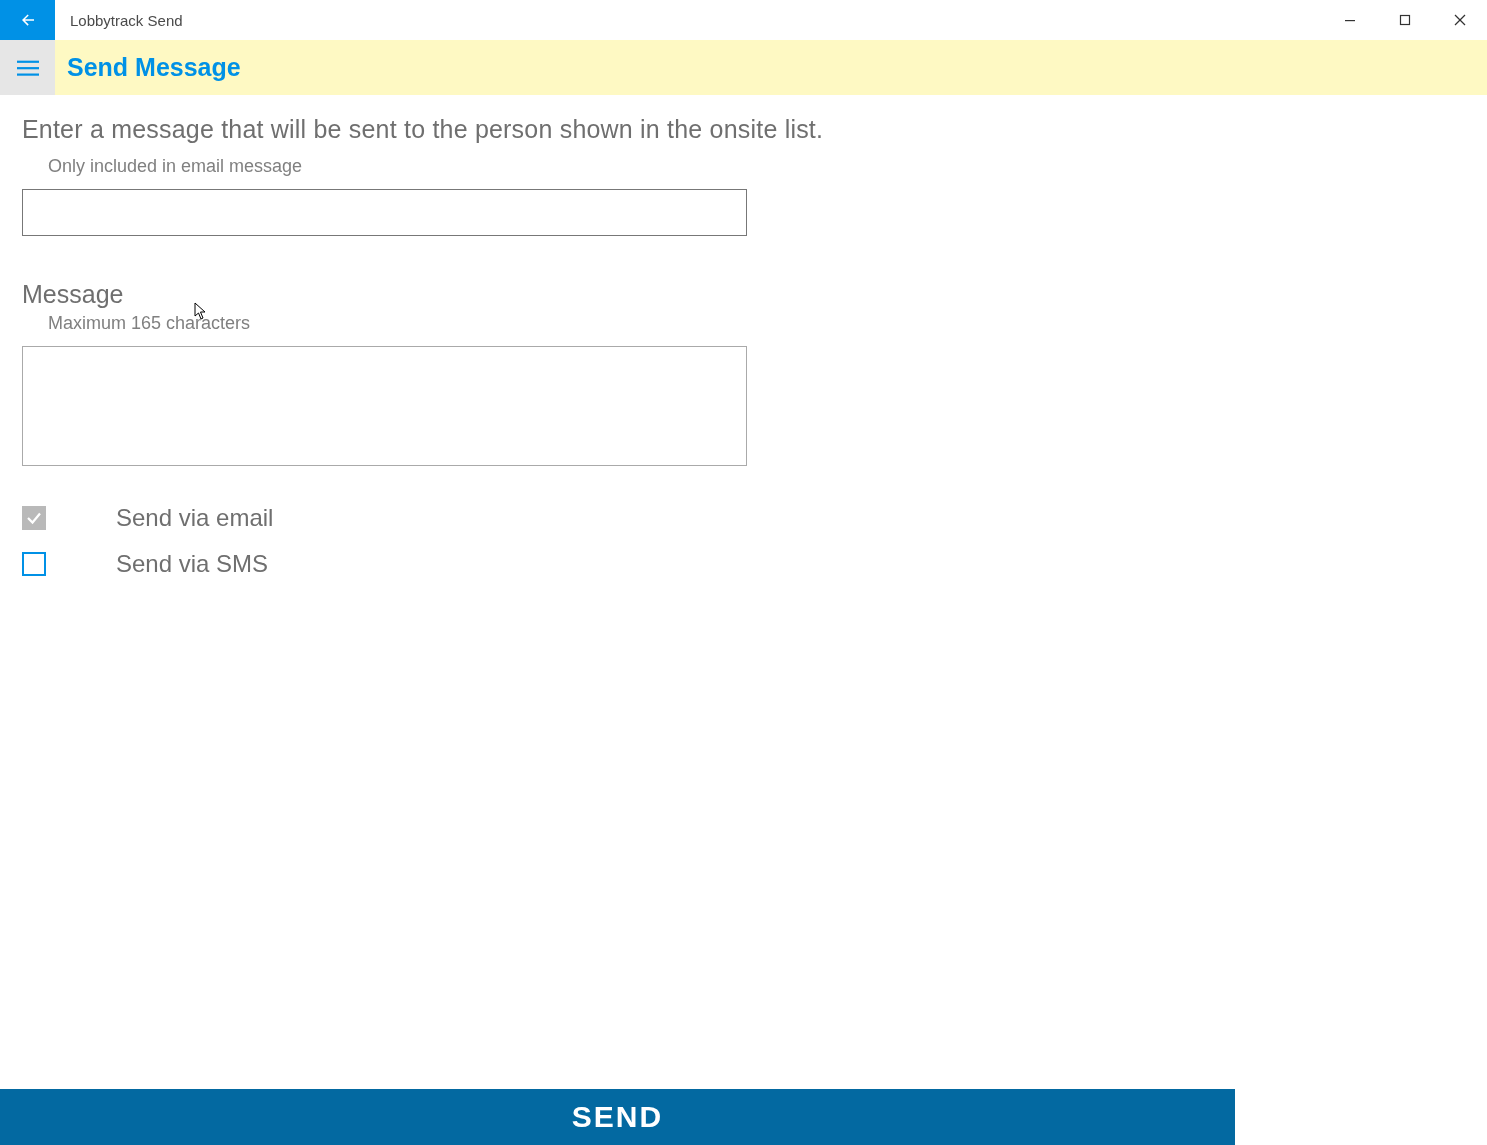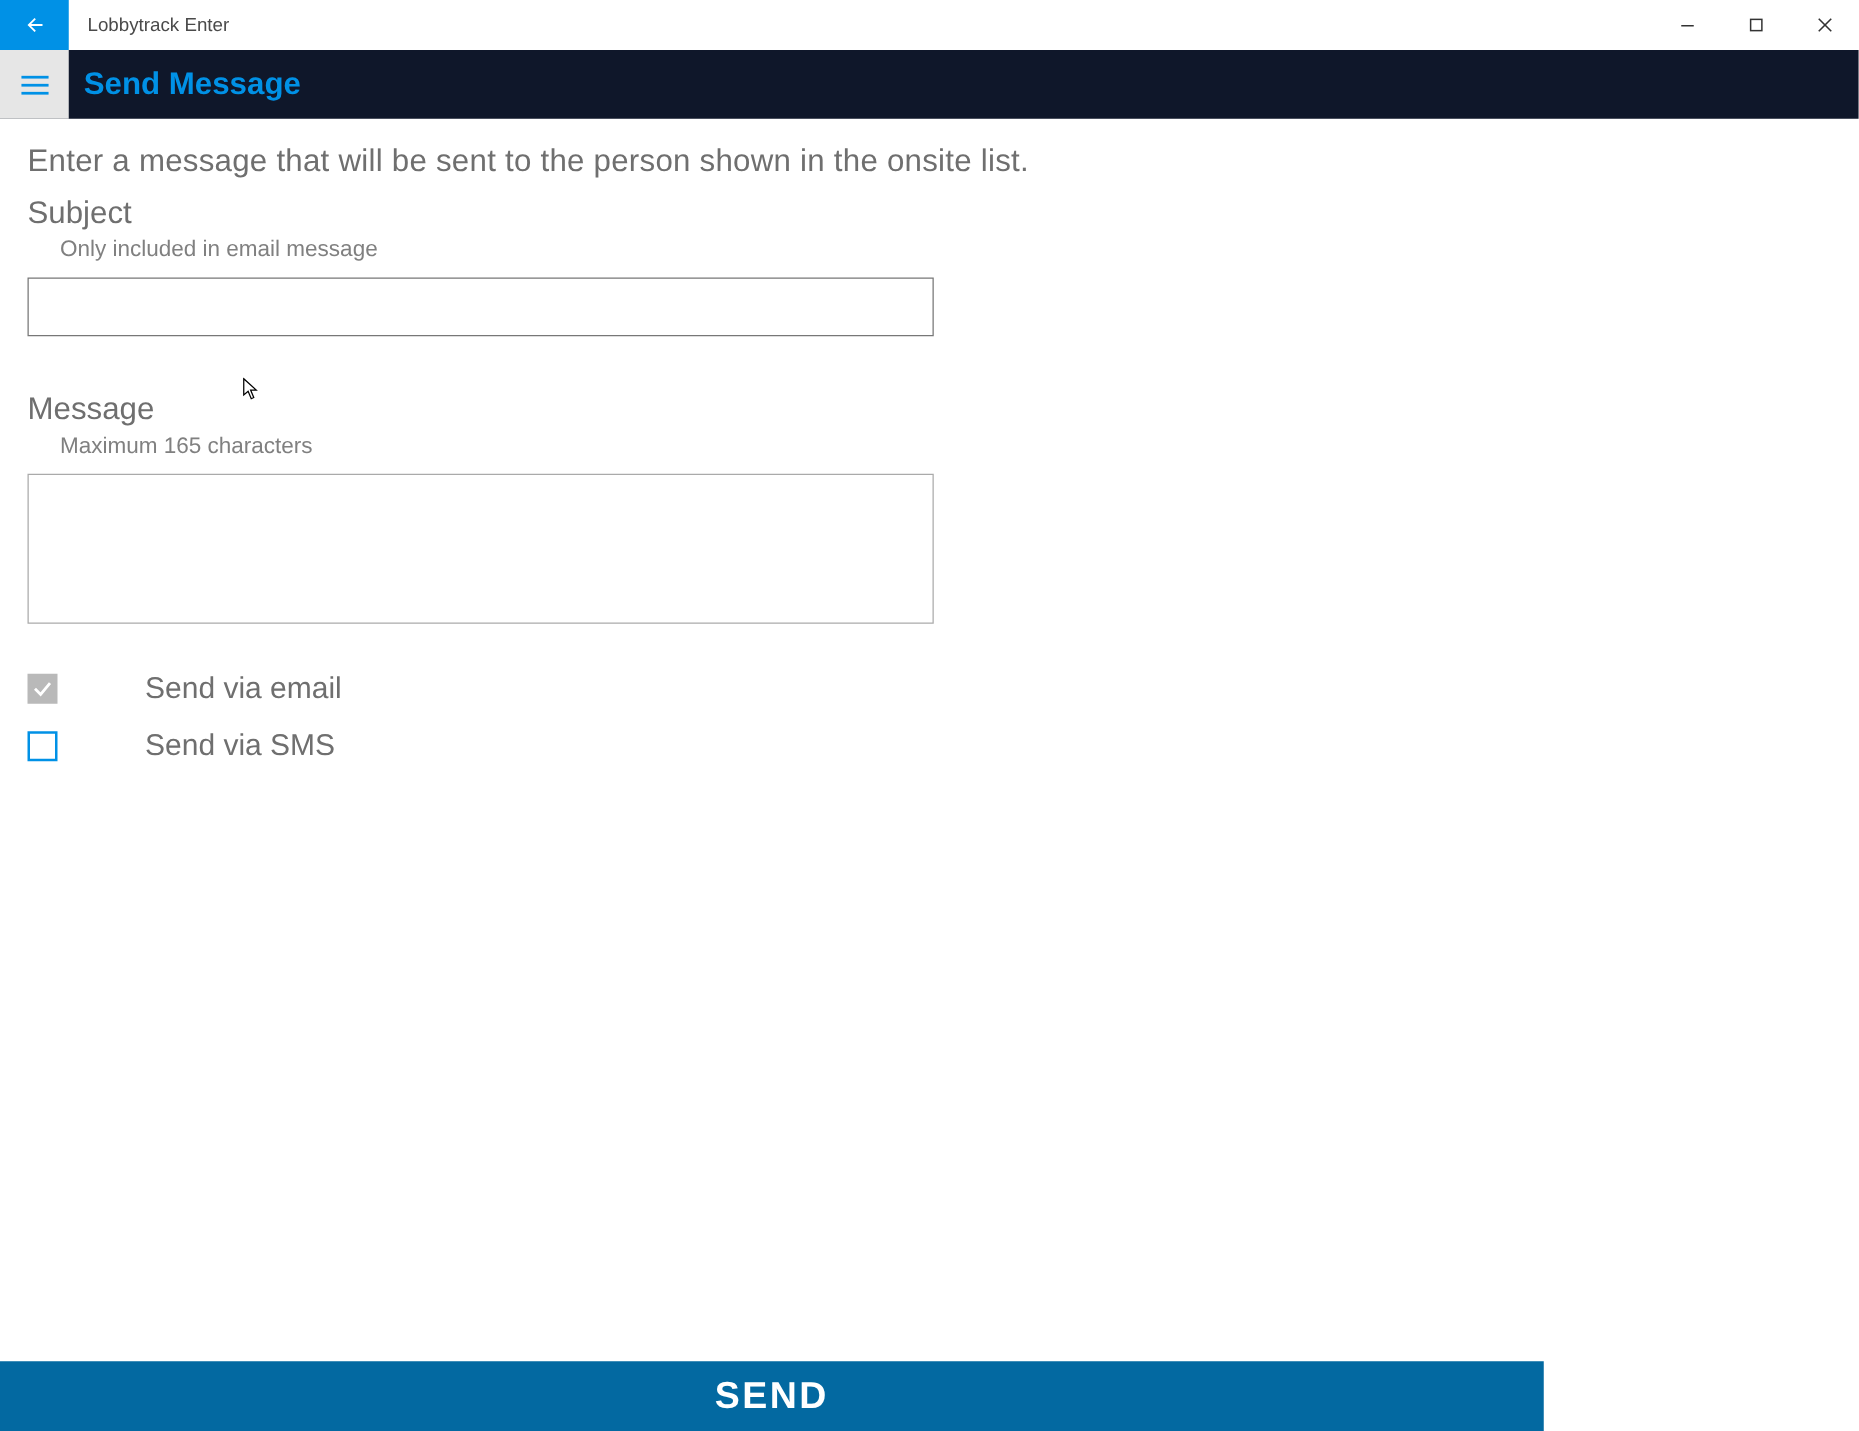--- a/index.html
+++ b/index.html
@@ -55,21 +55,21 @@
     }
     .win-btn svg {
       width: 12px;
       height: 12px;
     }
 
     .header {
       height: 55px;
       display: flex;
       align-items: stretch;
-      background: #0f172a;
+      background: #fef9c3;
     }
     .menu-btn {
       width: 55px;
       background: #e6e6e6;
       display: flex;
       align-items: center;
       justify-content: center;
       cursor: pointer;
     }
     .menu-btn svg {
@@ -190,21 +190,21 @@
   </style>
 </head>
 <body>
 
 <div class="titlebar">
   <div class="back-btn">
     <svg viewBox="0 0 24 24">
       <path d="M20 11H7.83l5.09-5.09L11.5 4.5 4 12l7.5 7.5 1.42-1.41L7.83 13H20z" fill="#ffffff"></path>
     </svg>
   </div>
-  <div class="title-text">Lobbytrack Enter</div>
+  <div class="title-text">Lobbytrack Send</div>
   <div class="win-controls">
     <div class="win-btn">
       <svg viewBox="0 0 12 12">
         <rect x="1" y="6" width="10" height="1.2" fill="#333"></rect>
       </svg>
     </div>
     <div class="win-btn">
       <svg viewBox="0 0 12 12">
         <rect x="1.5" y="1.5" width="9" height="9" fill="none" stroke="#333" stroke-width="1.2"></rect>
       </svg>
@@ -225,21 +225,20 @@
       <rect x="0" y="8" width="24" height="2.4" fill="#0091e6"></rect>
       <rect x="0" y="15" width="24" height="2.4" fill="#0091e6"></rect>
     </svg>
   </div>
   <div class="page-title">Send Message</div>
 </div>
 
 <div class="content">
   <div class="instruction">Enter a message that will be sent to the person shown in the onsite list.</div>
 
-  <div class="field-label">Subject</div>
   <div class="field-hint">Only included in email message</div>
   <input type="text" class="subject-input" value="" style="">
 
   <div class="field-label">Message</div>
   <div class="field-hint">Maximum 165 characters</div>
   <textarea class="message-input" style=""></textarea>
 
   <div class="checkbox-row">
     <div class="checkbox checked">
       <svg viewBox="0 0 24 24">

